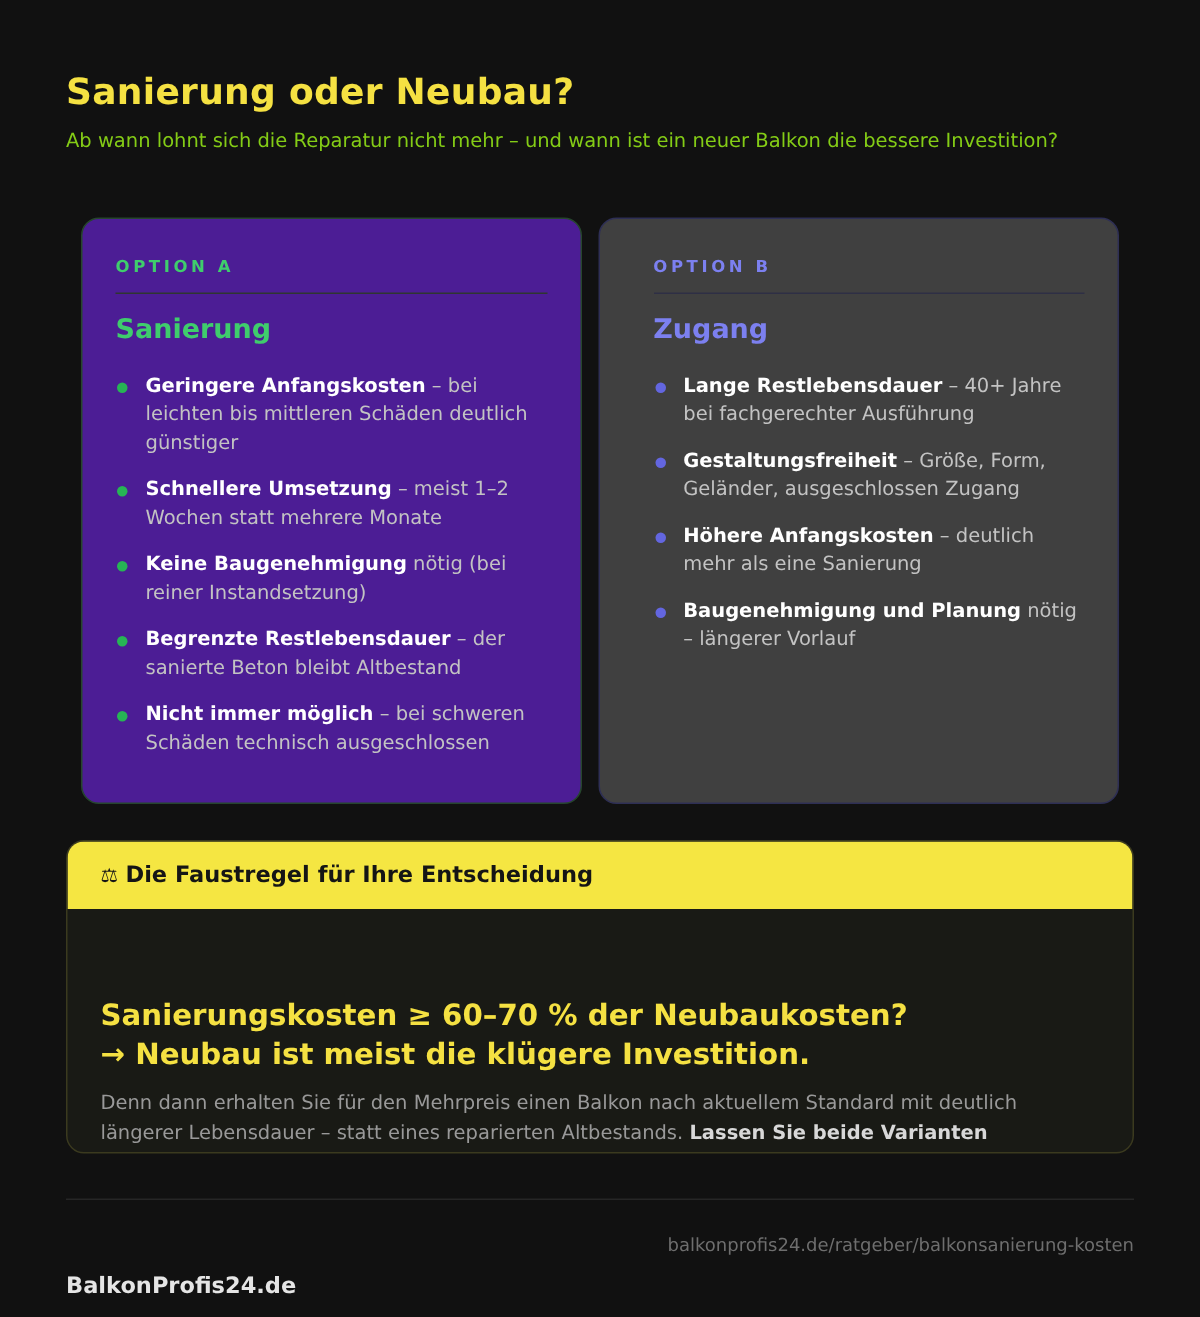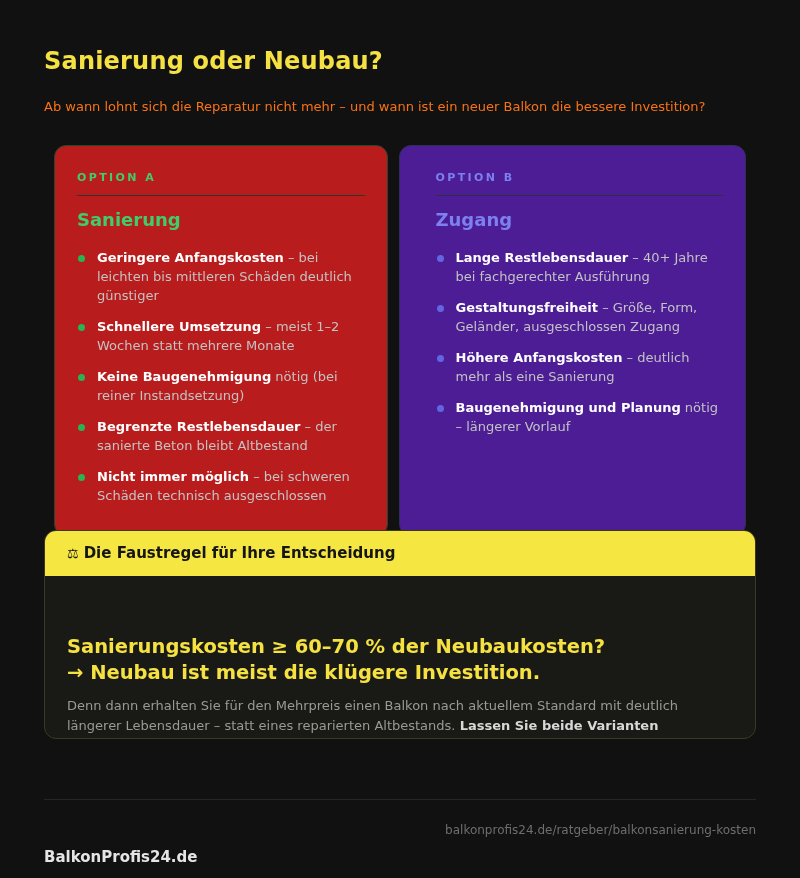--- a/index.html
+++ b/index.html
@@ -9,32 +9,32 @@
       color: #e6e6e6;
       position: relative;
       overflow: hidden;
     }
     .header { position: absolute; left: 44px; top: 44px; width: 712px; }
     .title {
       font-size: 24px; font-weight: bold; color: #f5e142;
       line-height: 34px; letter-spacing: 0.2px;
     }
     .subtitle {
-      margin-top: 20px; font-size: 13px; color: #f97316; line-height: 18px;
+      margin-top: 8px; font-size: 13px; color: #84cc16; line-height: 18px;
     }
     .cards {
       position: absolute; left: 54px; top: 145px; width: 692px; height: 391px;
       display: flex; gap: 11px;
     }
     .card {
       flex: 1; height: 391px; border-radius: 12px; padding: 24px 22px 0 22px;
       border: 1px solid;
     }
-    .card.a { background: #b91c1c; border-color: #26462d; }
-    .card.b { background: #4c1d95; border-color: #2e2f55; padding-left: 36px; }
+    .card.a { background: #4c1d95; border-color: #26462d; }
+    .card.b { background: #404040; border-color: #2e2f55; padding-left: 36px; }
     .option-label {
       font-size: 11px; font-weight: bold; letter-spacing: 2.4px; line-height: 16px;
     }
     .card.a .option-label { color: #3fcd6c; }
     .card.b .option-label { color: #7c80f0; }
     .divider { margin-top: 9px; height: 1px; background: #2f3631; }
     .card.b .divider { background: #2e2f45; }
     .card-title {
       margin-top: 12px; font-size: 18px; font-weight: bold; line-height: 24px;
     }
@@ -45,21 +45,21 @@
       position: relative; padding-left: 20px; font-size: 13px; line-height: 19px;
       color: #c3c3c3; margin-bottom: 12px;
     }
     .item .dot {
       position: absolute; left: 1px; top: 7px; width: 7px; height: 7px; border-radius: 50%;
     }
     .card.a .item .dot { background: #27b455; }
     .card.b .item .dot { background: #6366e0; }
     .item b { color: #ffffff; font-weight: bold; }
     .rule-box {
-      position: absolute; left: 44px; top: 530px; width: 712px; height: 209px;
+      position: absolute; left: 44px; top: 560px; width: 712px; height: 209px;
       border-radius: 12px; border: 1px solid #3b3a1f; background: #191a15; overflow: hidden;
     }
     .rule-head {
       height: 45px; background: #f5e642; color: #151515; font-weight: bold;
       font-size: 15px; line-height: 45px; padding-left: 22px;
     }
     .rule-head .icon { font-weight: normal; font-size: 13px; margin-right: 5px; }
     .rule-body { padding: 21px 22px 0 22px; margin-top: 37px; }
     .rule-title {
       font-size: 19.5px; font-weight: bold; color: #f5e142; line-height: 26px;

